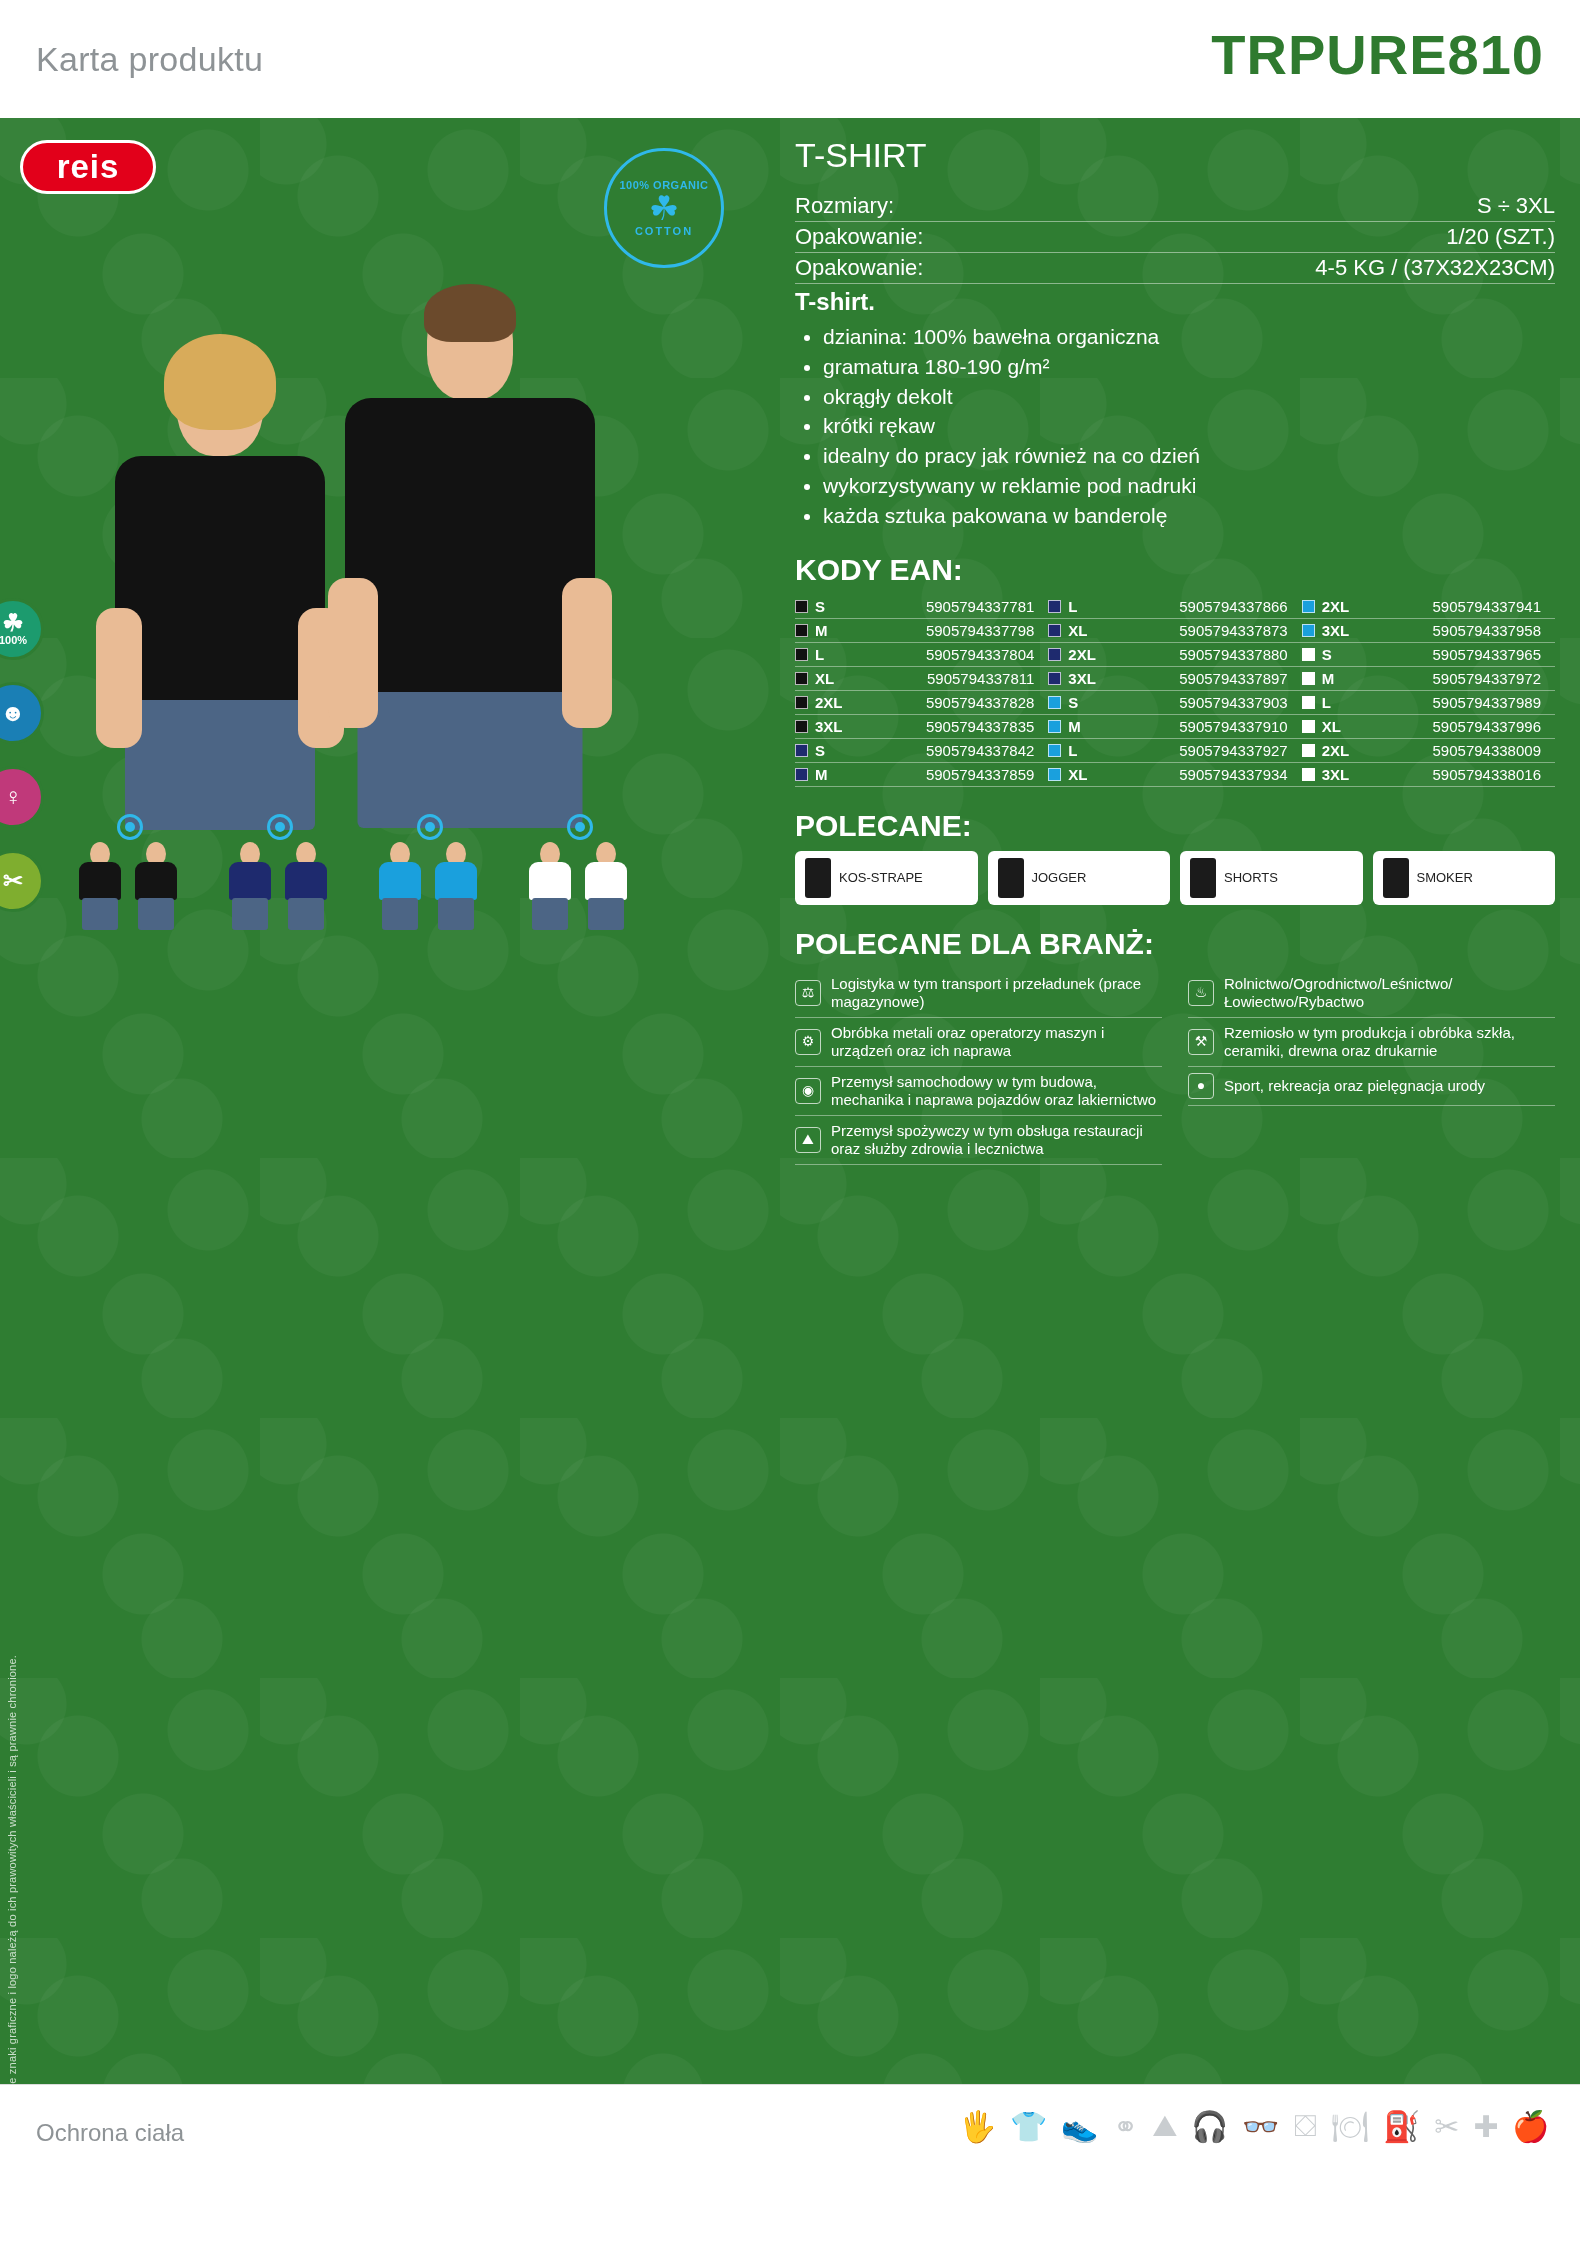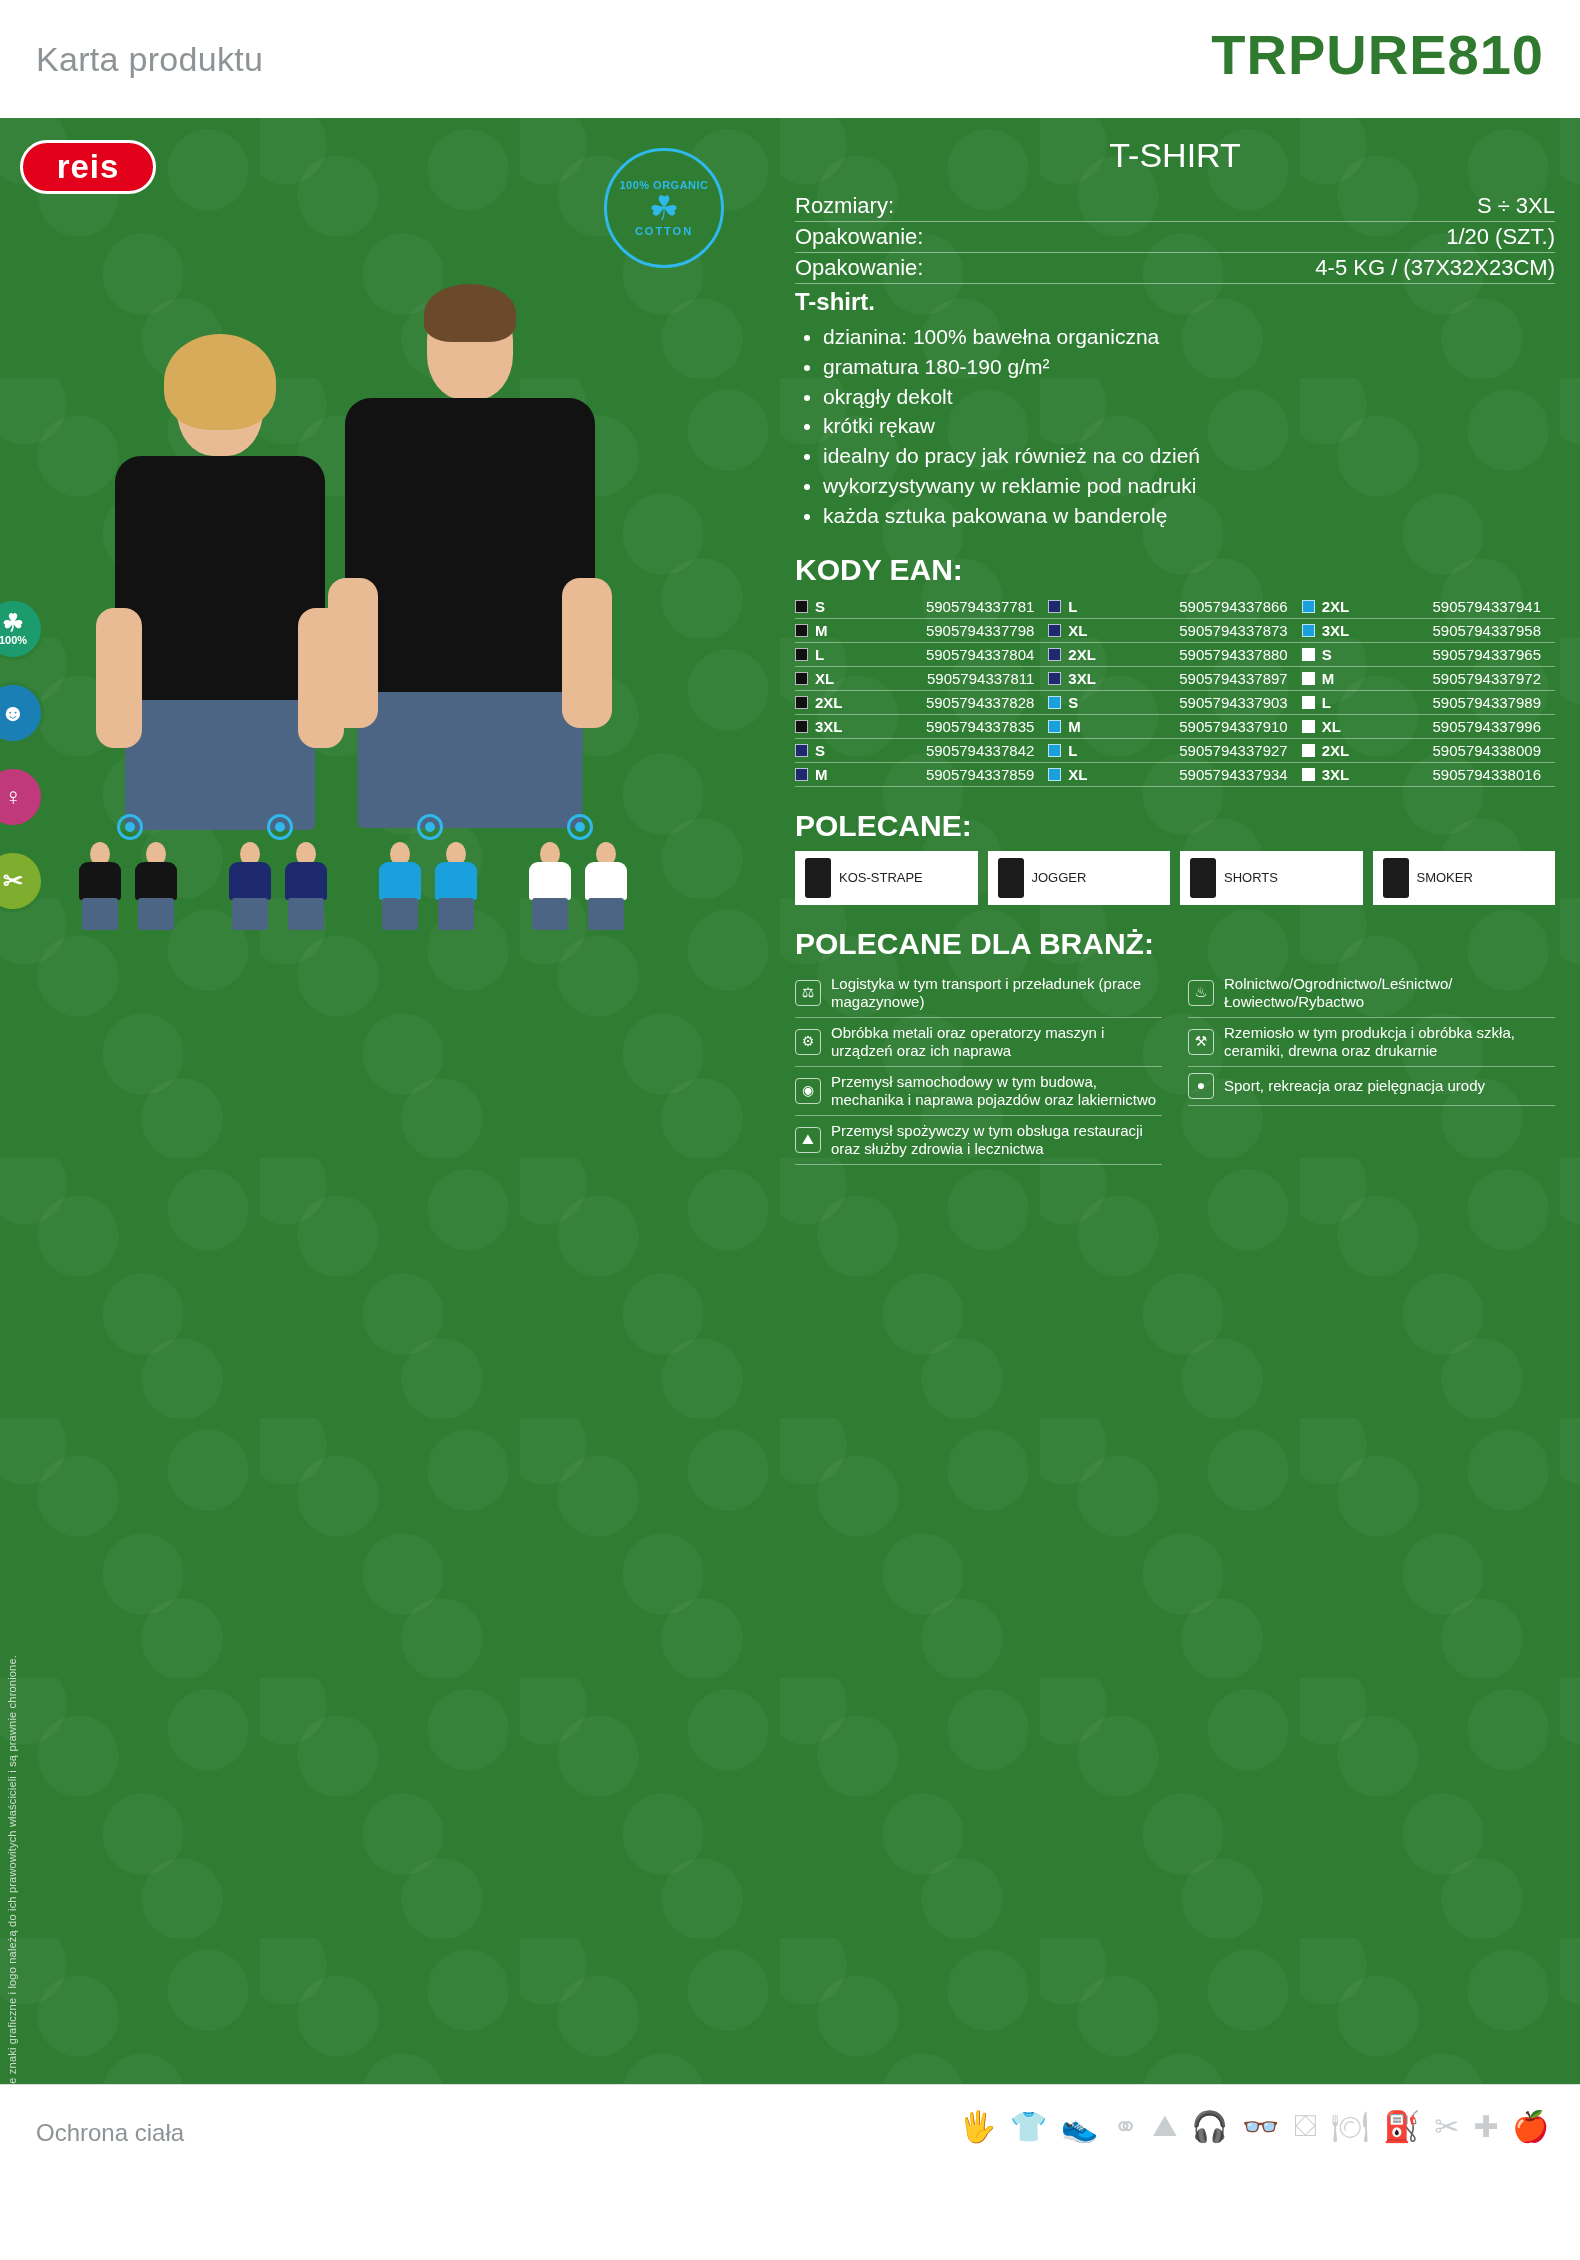--- a/index.html
+++ b/index.html
@@ -126,21 +126,21 @@
     display: flex; align-items: center; justify-content: center;
     flex-direction: column; color: #fff; margin-bottom: 22px;
     font-size: 11px; font-weight: 700;
     border: 3px solid #2f7d32;
   }
   .fbadge .fi { font-size: 24px; line-height: 22px; }
 
   
   .info { position: absolute; left: 795px; top: 18px; width: 760px; }
   .subtitle {
-    text-align: center; color: #ffffff; font-size: 34px; font-weight: 400;
+    text-align: left; color: #ffffff; font-size: 34px; font-weight: 400;
     margin-bottom: 16px;
   }
   .spec-row {
     display: flex; align-items: center; justify-content: space-between;
     color: #ffffff; font-size: 22px; padding: 2px 0;
     border-bottom: 1px solid rgba(255,255,255,.45);
   }
   .spec-row .lbl { font-weight: 400; }
   .spec-row .val { font-weight: 400; }
   .swatches { display: flex; gap: 7px; }
@@ -162,21 +162,21 @@
     display: flex; align-items: center; color: #ffffff; font-size: 15px;
     border-bottom: 1px solid rgba(255,255,255,.4); padding: 3px 0;
   }
   .ean-sw { width: 13px; height: 13px; margin-right: 7px; border: 1px solid rgba(255,255,255,.7); flex: none; }
   .ean-size { width: 52px; font-weight: 700; }
   .ean-code { flex: 1; text-align: right; padding-right: 14px; }
 
   
   .rec-cards { display: flex; gap: 10px; margin-top: 6px; }
   .rec-card {
-    flex: 1; height: 54px; background: #ffffff; border-radius: 0;
+    flex: 1; height: 54px; background: #ffffff; border-radius: 6px;
     display: flex; align-items: center; gap: 8px; padding: 0 10px;
     font-size: 13px; color: #222; font-weight: 500;
   }
   .rec-ico { width: 26px; height: 40px; background: #1b1b1b; border-radius: 3px; flex: none; }
 
   
   .ind-cols { display: flex; gap: 26px; margin-top: 8px; }
   .ind-col { flex: 1; }
   .ind-row {
     display: flex; align-items: center; gap: 10px;

